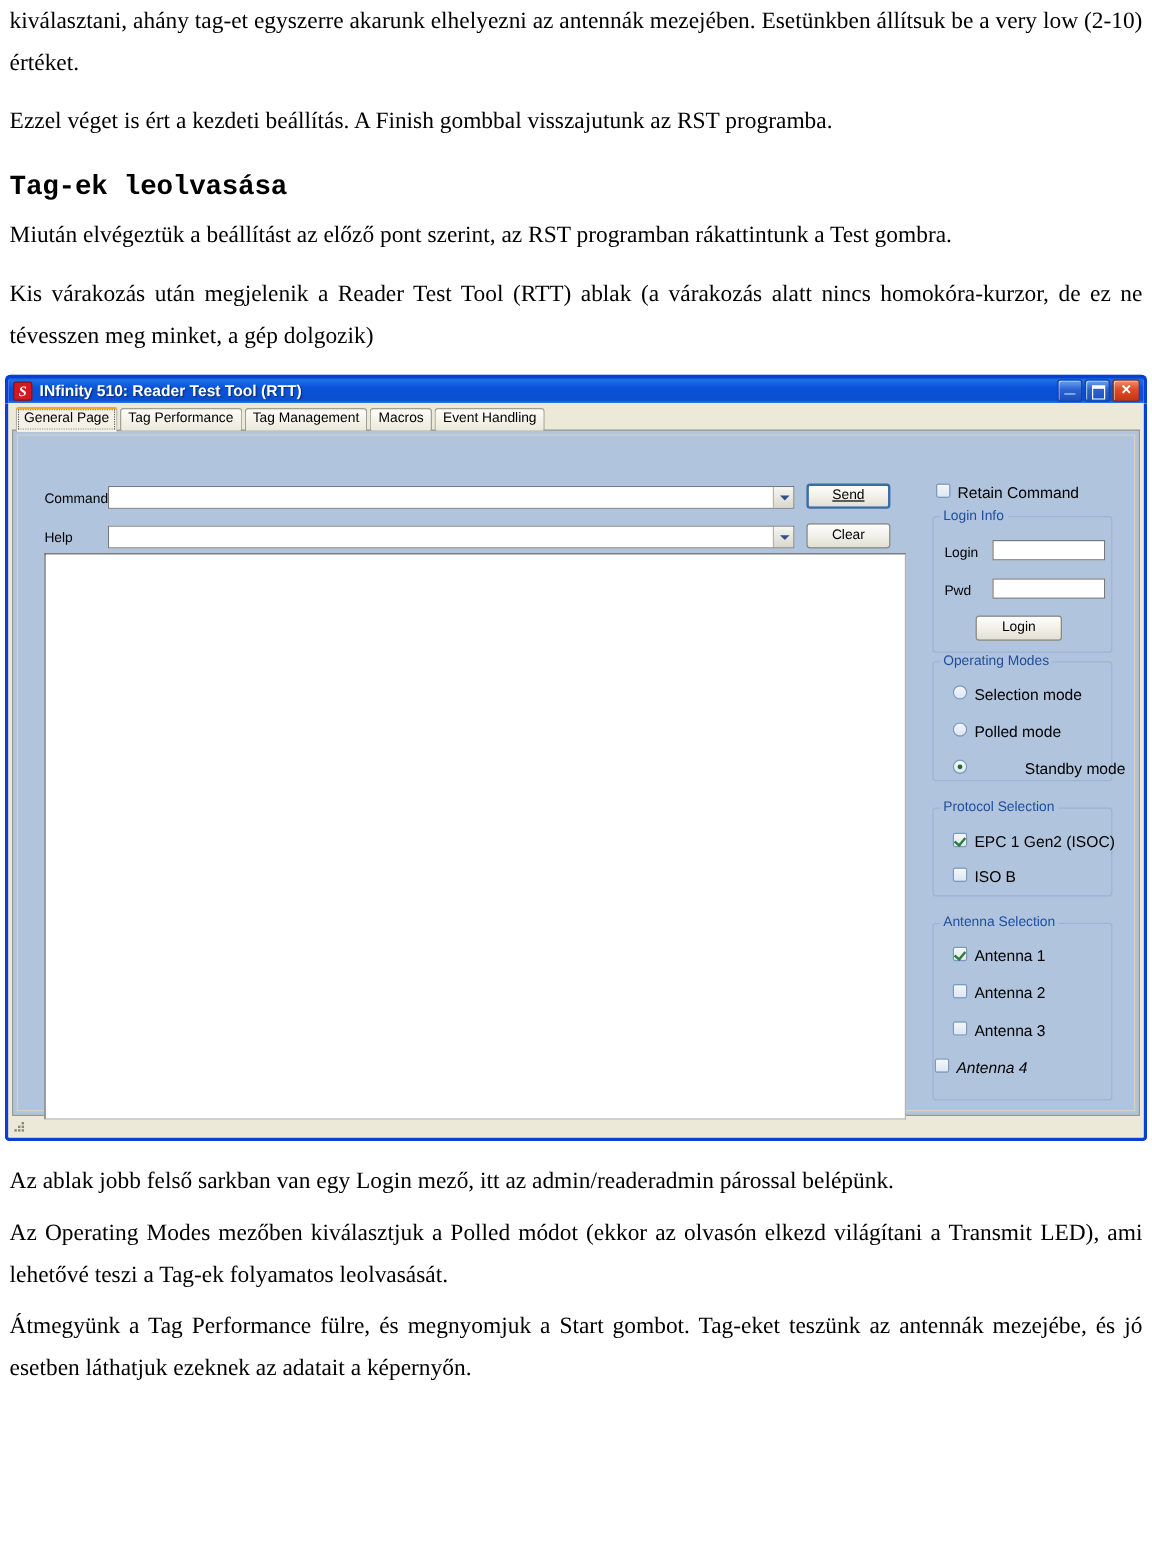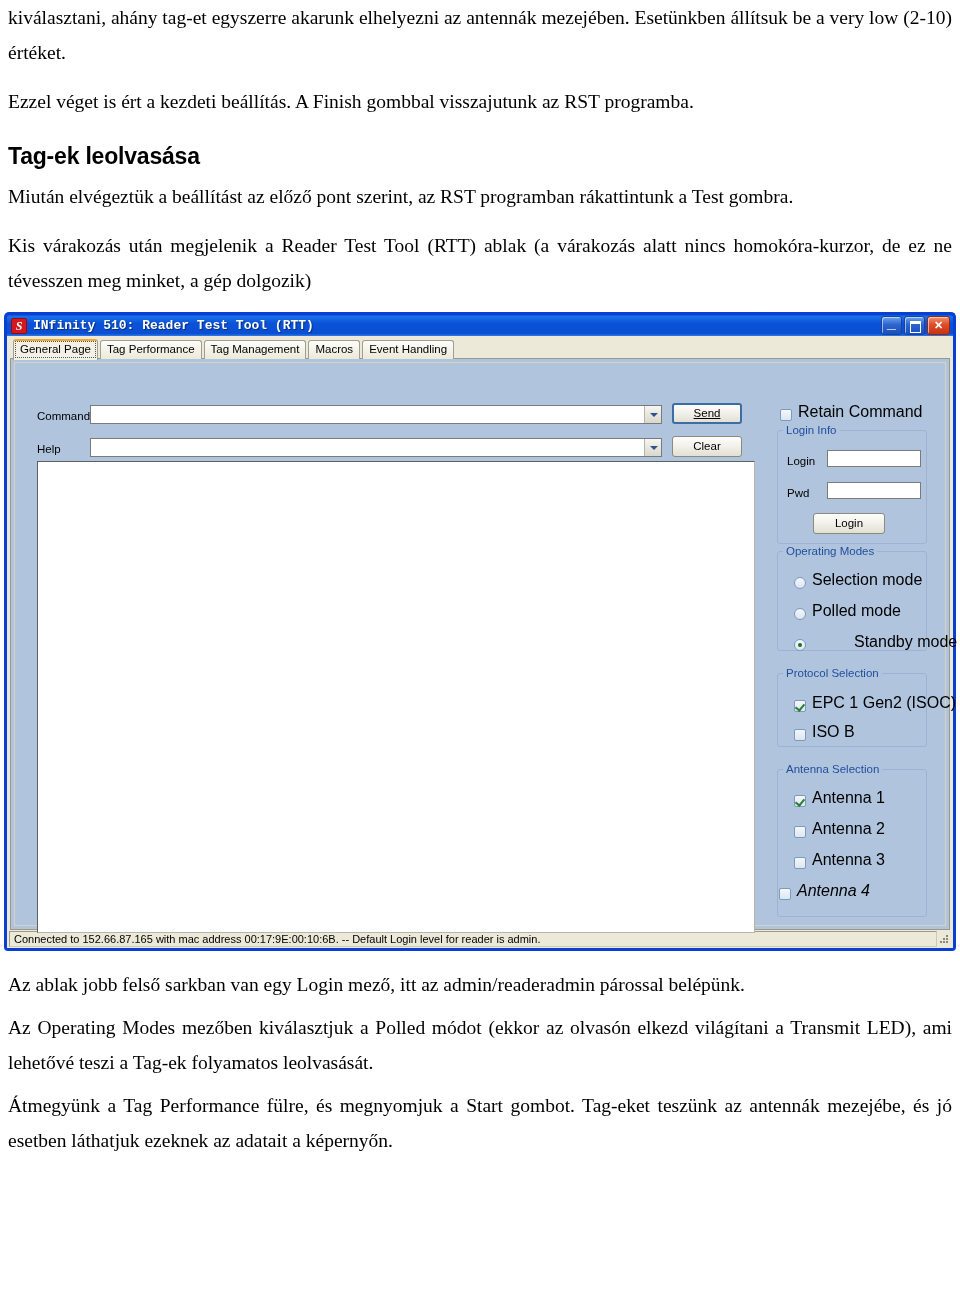--- a/index.html
+++ b/index.html
@@ -17,21 +17,21 @@
   .para {
     font-family: "Liberation Serif", serif;
     font-size: 19.5px;
     line-height: 35px;
     color: #000;
     text-align: justify;
     margin: 0;
   }
   .para.nojust { text-align: left; }
   .h2 {
-    font-family: Liberation Sans, sans-serif;
+    font-family: Liberation Mono, monospace;
     font-size: 23px;
     font-weight: bold;
     color: #000;
     margin: 0;
     line-height: 30px;
     letter-spacing: -0.2px;
   }
   .gap-14 { height: 14px; }
   .gap-22 { height: 22px; }
   .gap-8 { height: 8px; }
@@ -69,21 +69,21 @@
     font-family: "Liberation Serif", serif;
     font-weight: bold;
     font-style: italic;
     font-size: 12px;
     line-height: 14px;
     text-align: center;
     flex: 0 0 auto;
   }
   .wintitle {
     color: #fff;
-    font-family: Liberation Mono, monospace;
+    font-family: Liberation Sans, sans-serif;
     font-size: 13px;
     font-weight: bold;
     margin-left: 6px;
     text-shadow: 1px 1px 1px rgba(0,0,0,.45);
     flex: 1 1 auto;
     white-space: nowrap;
     overflow: hidden;
   }
   .winbtns { display: flex; gap: 2px; flex: 0 0 auto; margin-right: 1px; }
   .wb {
@@ -244,24 +244,24 @@
     font-size: 11.5px;
     color: #1f4e9c;
     background: #b0c4de;
     padding: 0 3px;
     white-space: nowrap;
   }
 
   .ctl {
     position: absolute;
     font-family: "Liberation Sans", sans-serif;
-    font-size: 16px;
+    font-size: 13px;
     color: #000;
     display: flex;
-    align-items: flex-end;
+    align-items: flex-start;
     gap: 6px;
     white-space: nowrap;
   }
   .cbox {
     width: 12px; height: 12px;
     border: 1px solid #7b9abf;
     background: linear-gradient(to bottom,#f4f7fb,#dde6f2);
     border-radius: 2px;
     flex: 0 0 auto;
     position: relative;
@@ -453,21 +453,20 @@
           <div class="ctl" style="left:764px; top:519px;font-style:italic;">
             <span class="cbox"></span>
             <span>Antenna 4</span>
           </div>
 
         </div>
       </div>
     </div>
 
     <div class="statusbar">
-      <div class="statuspane">Connected to 152.66.87.165 with mac address 00:17:9E:00:10:6B. -- Default Login level for reader is admin.</div>
       <div class="grip">
         <i style="left:9px; top:3px;"></i>
         <i style="left:9px; top:6px;"></i>
           <i style="left:6px; top:6px;"></i>
         <i style="left:9px; top:9px;"></i>
           <i style="left:6px; top:9px;"></i>
           <i style="left:3px; top:9px;"></i>
       </div>
     </div>
   </div>

